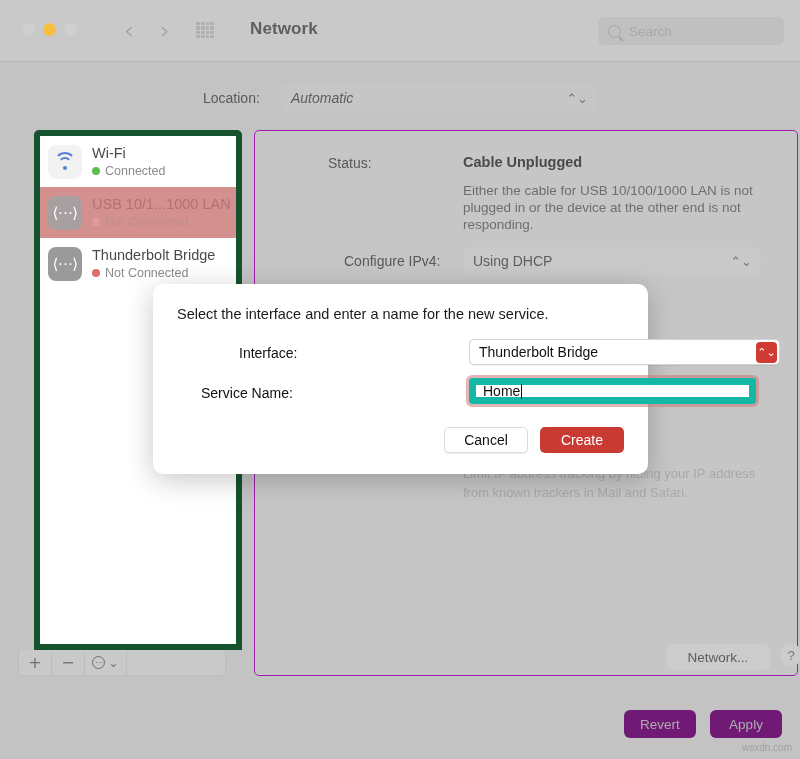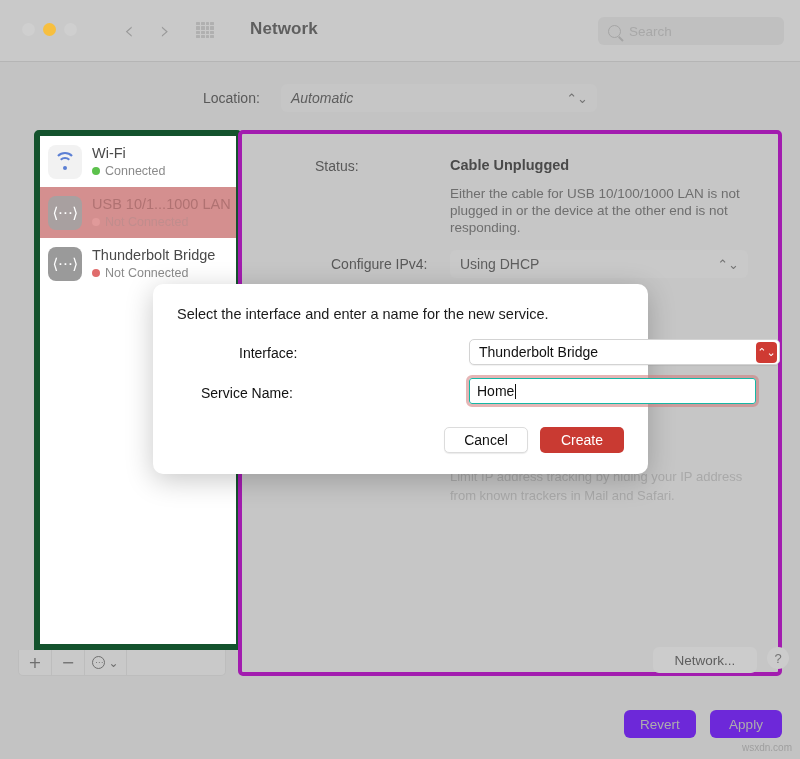--- a/index.html
+++ b/index.html
@@ -207,24 +207,24 @@
   .gear-circle {
     width: 13px; height: 13px; border-radius: 50%;
     border: 1.2px solid #6f6f6f;
     display:flex; align-items:center; justify-content:center;
     font-size: 8px; line-height: 1;
   }
   .tbbtn.spacer { flex: 1; border-right: none; }
 
   
   #panel {
-    position: absolute; left: 220px; top: 0;
+    position: absolute; left: 236px; top: 0;
     width: 544px; height: 546px;
     background: #c6c6c6;
-    border: 4px solid #a21caf;
+    border: 1px solid #a21caf;
     border-radius: 5px;
   }
   #status-label {
     position: absolute; left: 73px; top: 24px;
     font-size: 14px; color: #595959;
   }
   #status-value {
     position: absolute; left: 208px; top: 23px;
     font-size: 14.5px; font-weight: bold; color: #4a4a4a;
   }
@@ -267,21 +267,21 @@
     background: #cccccc;
     display: flex; align-items: center; justify-content: center;
     font-size: 13px; color: #757575;
   }
 
   
   #revert-button, #apply-button {
     position: absolute;
     height: 28px;
     border-radius: 6px;
-    background: #6d28d9;
+    background: #701a75;
     display: flex; align-items: center; justify-content: center;
     font-size: 13.5px; color: #adadad;
   }
   #revert-button { left: 624px; top: 710px; width: 72px; }
   #apply-button  { left: 710px; top: 710px; width: 72px; }
 
   
   #sheet {
     position: absolute;
     left: 153px; top: 284px;
@@ -318,21 +318,21 @@
     font-family: "DejaVu Sans", sans-serif;
   }
   #servicename-label {
     position: absolute; left: 48px; top: 101px;
     font-size: 14px; color: #111;
   }
   #servicename-field {
     position: absolute; left: 316px; top: 94px;
     width: 287px; height: 26px;
     background: #fff;
-    border: 1px solid #14b8a6;
+    border: 7px solid #14b8a6;
     border-radius: 3px;
     outline: 3px solid rgba(208,120,120,0.55);
     display: flex; align-items: center; padding-left: 7px;
   }
   #servicename-value {
     font-size: 14px; color: #111;
     position: relative;
   }
   #text-caret {
     display: inline-block;

